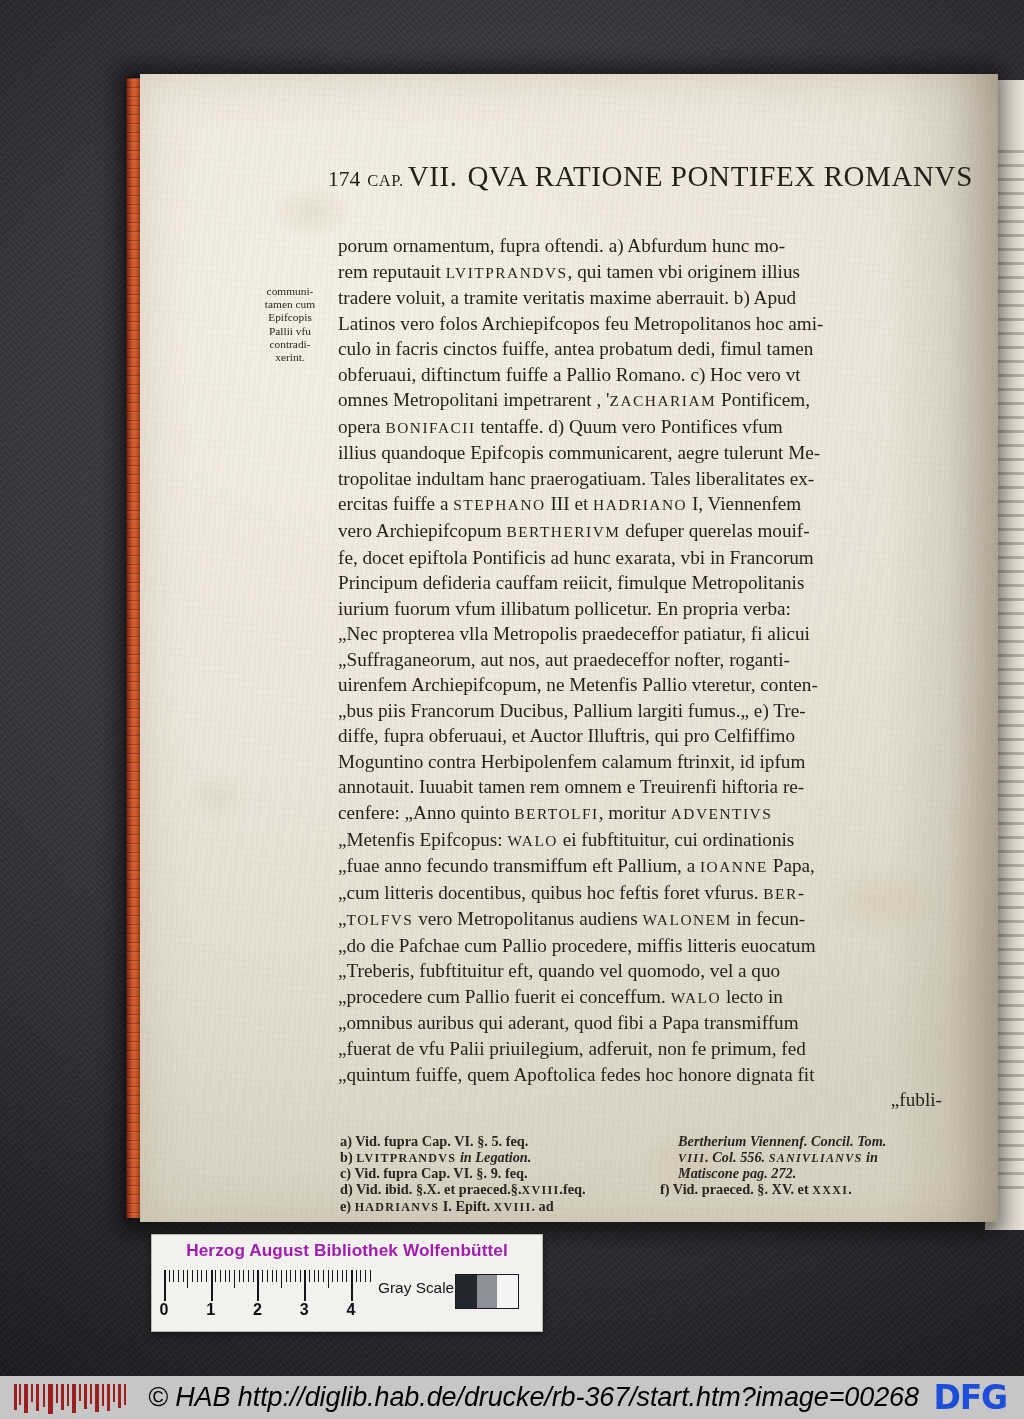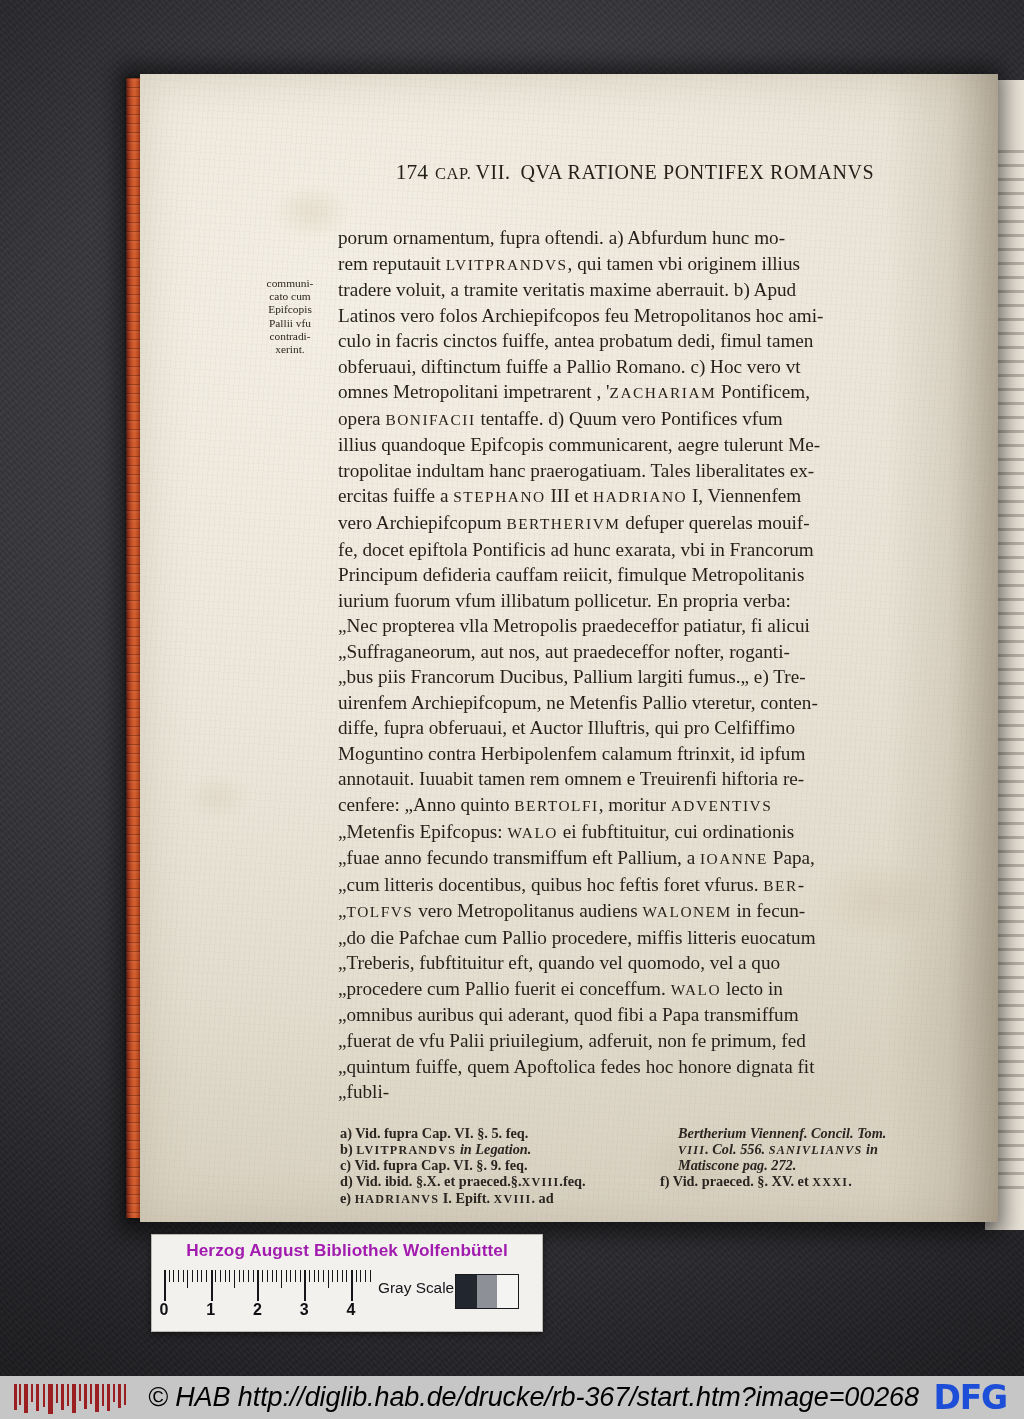--- a/index.html
+++ b/index.html
@@ -145,21 +145,21 @@
   .running-head {
     text-align: center;
     font-size: 21.5px;
     letter-spacing: .4px;
     margin: 0 0 40px 0;
     padding-left: 78px;
     white-space: nowrap;
   }
   .rh-folio { font-size: 21.5px; letter-spacing: 0; }
   .rh-sc { font-size: 16.5px; letter-spacing: .5px; }
-  .rh-main { font-size: 20px; letter-spacing: .6px; }
+  .rh-main { font-size: 29px; letter-spacing: .6px; }
 
   .text-area {
     position: relative;
   }
 
   
   .marginal-note {
     position: absolute;
     left: 0;
     top: 52px;
@@ -351,21 +351,21 @@
   <div class="page-content">
 
     <div class="running-head">
       <span class="rh-folio">174</span><span class="rh-sc" style="margin-left:7px">CAP.</span><span class="rh-main" style="margin-left:4px">VII.</span><span class="rh-main" style="margin-left:10px">QVA RATIONE PONTIFEX ROMANVS</span>
     </div>
 
     <div class="text-area">
 
       <div class="marginal-note">
         <div>communi-</div>
-        <div>cato cum</div>
+        <div>tamen cum</div>
         <div>Epifcopis</div>
         <div>Pallii vfu</div>
         <div>contradi-</div>
         <div>xerint.</div>
       </div>
 
       <div class="body-col" id="body-col">
           <div class="body-line">porum ornamentum, fupra oftendi. a)  Abfurdum hunc mo-</div>
           <div class="body-line">rem reputauit <span class="sc">LVITPRANDVS</span>, qui tamen vbi originem illius</div>
           <div class="body-line">tradere voluit, a tramite veritatis maxime aberrauit. b)  Apud</div>
@@ -376,37 +376,37 @@
           <div class="body-line">opera <span class="sc">BONIFACII</span> tentaffe. d)  Quum vero Pontifices vfum</div>
           <div class="body-line">illius quandoque Epifcopis communicarent, aegre tulerunt Me-</div>
           <div class="body-line">tropolitae indultam hanc praerogatiuam.   Tales liberalitates ex-</div>
           <div class="body-line">ercitas fuiffe a <span class="sc">STEPHANO</span> III et <span class="sc">HADRIANO</span> I, Viennenfem</div>
           <div class="body-line">vero Archiepifcopum <span class="sc">BERTHERIVM</span> defuper querelas mouif-</div>
           <div class="body-line">fe, docet epiftola Pontificis ad hunc exarata, vbi in Francorum</div>
           <div class="body-line">Principum defideria cauffam reiicit, fimulque Metropolitanis</div>
           <div class="body-line">iurium fuorum vfum illibatum pollicetur.   En propria verba:</div>
           <div class="body-line">„Nec propterea vlla Metropolis praedeceffor patiatur, fi alicui</div>
           <div class="body-line">„Suffraganeorum, aut nos, aut praedeceffor nofter, roganti-</div>
+          <div class="body-line">uirenfem Archiepifcopum, ne Metenfis Pallio vteretur, conten-</div>
           <div class="body-line">„bus piis Francorum Ducibus, Pallium largiti fumus.„ e)  Tre-</div>
-          <div class="body-line">uirenfem Archiepifcopum, ne Metenfis Pallio vteretur, conten-</div>
           <div class="body-line">diffe, fupra obferuaui, et Auctor Illuftris, qui pro Celfiffimo</div>
           <div class="body-line">Moguntino contra Herbipolenfem calamum ftrinxit, id ipfum</div>
           <div class="body-line">annotauit.   Iuuabit tamen rem omnem e Treuirenfi hiftoria re-</div>
           <div class="body-line">cenfere:  „Anno quinto <span class="sc">BERTOLFI</span>, moritur <span class="sc">ADVENTIVS</span></div>
           <div class="body-line">„Metenfis Epifcopus:  <span class="sc">WALO</span> ei fubftituitur, cui ordinationis</div>
           <div class="body-line">„fuae anno fecundo transmiffum eft Pallium, a <span class="sc">IOANNE</span> Papa,</div>
           <div class="body-line">„cum litteris docentibus, quibus hoc feftis foret vfurus.  <span class="sc">BER</span>-</div>
           <div class="body-line">„<span class="sc">TOLFVS</span> vero Metropolitanus audiens <span class="sc">WALONEM</span> in fecun-</div>
           <div class="body-line">„do die Pafchae cum Pallio procedere, miffis litteris euocatum</div>
           <div class="body-line">„Treberis, fubftituitur eft, quando vel quomodo, vel a quo</div>
           <div class="body-line">„procedere cum Pallio fuerit ei conceffum.  <span class="sc">WALO</span> lecto in</div>
           <div class="body-line">„omnibus auribus qui aderant, quod fibi a Papa transmiffum</div>
           <div class="body-line">„fuerat de vfu Palii priuilegium, adferuit, non fe primum, fed</div>
           <div class="body-line">„quintum fuiffe, quem Apoftolica fedes hoc honore dignata fit</div>
-          <div class="body-line" style="text-align: left;">„fubli-</div>
+          <div class="body-line" style="text-align: right;">„fubli-</div>
         </div>
 
       <div class="footnotes">
         <div class="fn-left" id="fn-left">
             <div class="fn-line">a) Vid. fupra Cap. VI. §. 5. feq.</div>
             <div class="fn-line">b) <span class="fn-sc">LVITPRANDVS</span> <span class="fn-it">in Legation.</span></div>
             <div class="fn-line">c) Vid. fupra Cap. VI. §. 9. feq.</div>
             <div class="fn-line">d) Vid. ibid. §.X. et praeced.§.<span class="fn-sc">XVIII</span>.feq.</div>
             <div class="fn-line">e) <span class="fn-sc">HADRIANVS</span> I. Epift. <span class="fn-sc">XVIII</span>. ad</div>
           </div>

